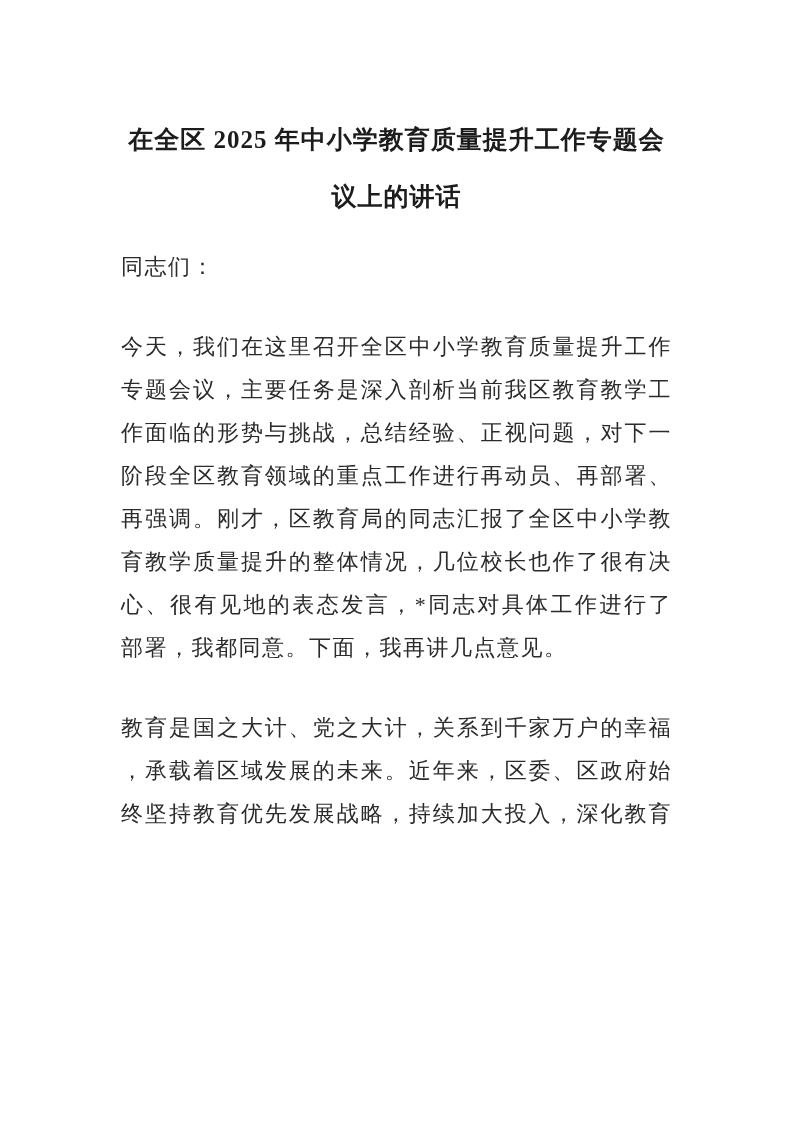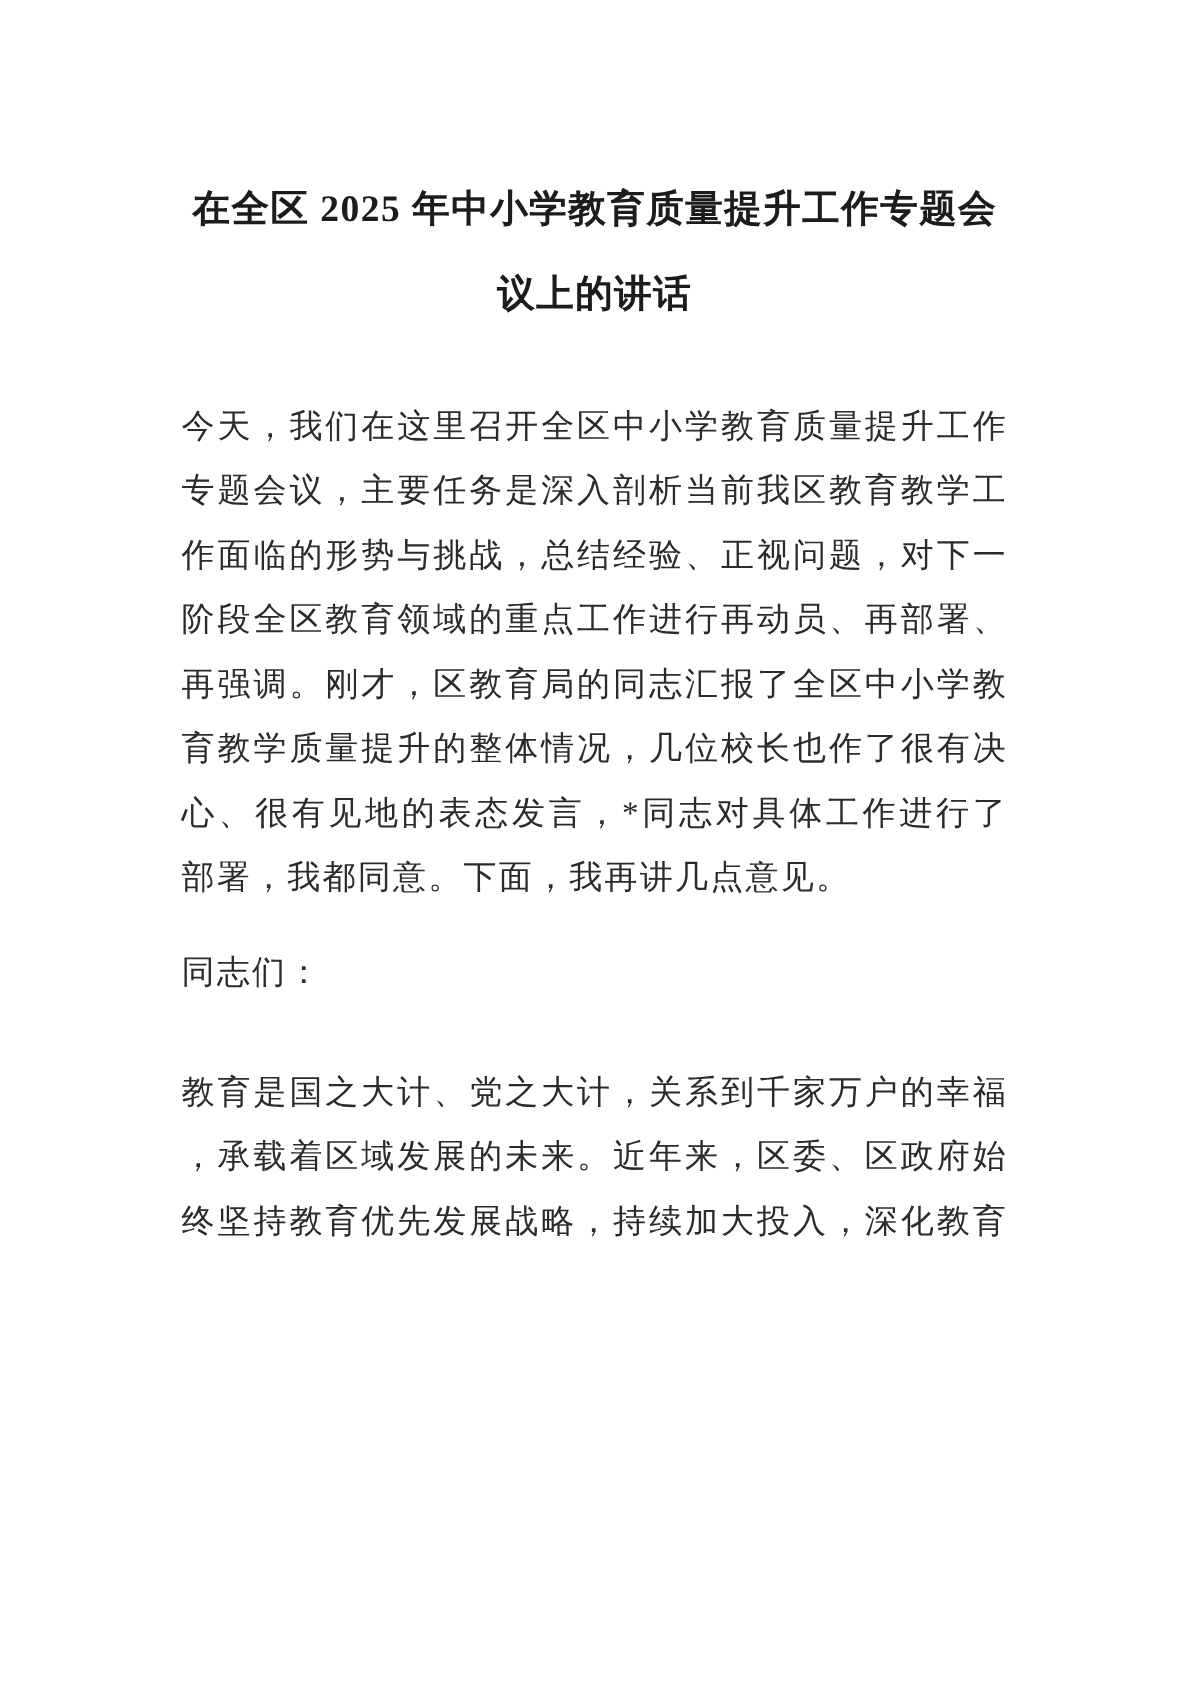--- a/index.html
+++ b/index.html
@@ -44,18 +44,18 @@
   .body-para {
     margin-top: 37px;
   }
 </style>
 </head>
 <body>
 
 <div class="page">
   <h1 class="doc-title">在全区 2025 年中小学教育质量提升工作专题会议上的讲话</h1>
 
+  <p class="para salutation">同志们：</p>
+
   <p class="para body-para">今天，我们在这里召开全区中小学教育质量提升工作专题会议，主要任务是深入剖析当前我区教育教学工作面临的形势与挑战，总结经验、正视问题，对下一阶段全区教育领域的重点工作进行再动员、再部署、再强调。刚才，区教育局的同志汇报了全区中小学教育教学质量提升的整体情况，几位校长也作了很有决心、很有见地的表态发言，*同志对具体工作进行了部署，我都同意。下面，我再讲几点意见。</p>
-
-  <p class="para salutation">同志们：</p>
 
   <p class="para body-para">教育是国之大计、党之大计，关系到千家万户的幸福，承载着区域发展的未来。近年来，区委、区政府始终坚持教育优先发展战略，持续加大投入，深化教育改革，全区教育事业取得了长足进步。但同时，我们必须清醒地认识到，与新时代发展的要求相比，与人民群众对优质教育的期盼相比，我区教育质量仍存在一些亟待解决的突出问题和短板。比如，部分学校的办学理念仍显陈旧，教学方式方法未能跟上时代步伐；区域内、校际间教育发展不均衡的问题依然存在；一些教师的专业能力和职业热情有待提升；“双减”政策背景</p>
 </div>
 
 </body></html>

